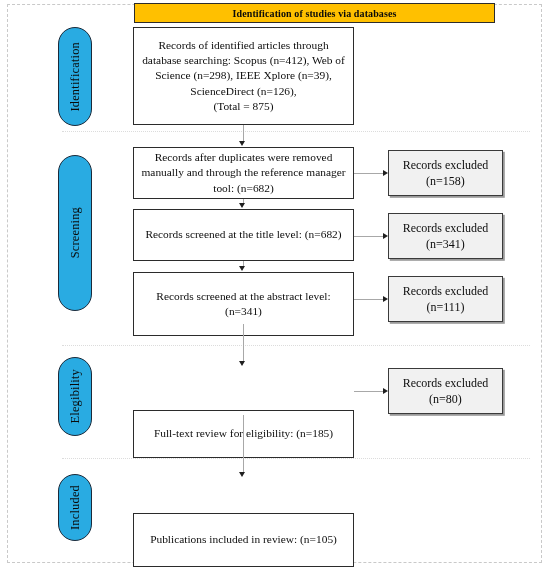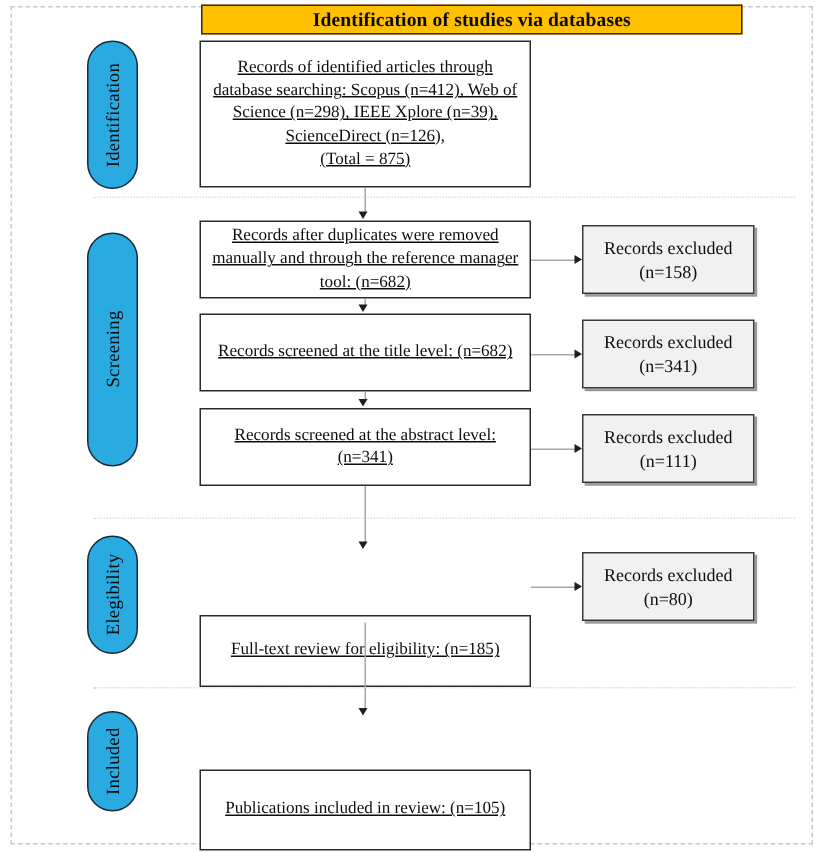--- a/index.html
+++ b/index.html
@@ -20,21 +20,21 @@
   .stage-sep{
     position:absolute;left:62px;width:468px;height:0;
     border-top:1.5px dotted #dcdcdc;
   }
 
   
   #header-banner{
     position:absolute;left:134px;top:3px;width:361px;height:20px;
     background:#FFC000;border:1.3px solid #2c2c2c;box-sizing:border-box;
     display:flex;align-items:center;justify-content:center;
-    font-weight:bold;font-size:13px;letter-spacing:.1px;color:#0a0a0a;
+    font-weight:bold;font-size:10px;letter-spacing:.1px;color:#0a0a0a;
   }
 
   
   .stage-pill{
     position:absolute;left:58px;width:34px;
     background:#29ABE2;border:1.5px solid #1b2a3a;
     border-radius:17px;box-sizing:border-box;
     display:flex;align-items:center;justify-content:center;
   }
   .stage-pill span{
@@ -44,26 +44,26 @@
   #pill-identification{top:27px;height:99px;}
   #pill-screening{top:155px;height:156px;}
   #pill-eligibility{top:357px;height:79px;}
   #pill-included{top:474px;height:67px;}
 
   
   .main-box{
     position:absolute;left:133px;width:221px;
     background:#ffffff;border:1.6px solid #2b2b2b;box-sizing:border-box;
     display:flex;align-items:center;justify-content:center;
-    text-align:center;font-size:11.4px;line-height:1.33;padding:15px 7px;text-decoration:underline;
+    text-align:center;font-size:11.4px;line-height:1.33;padding:15px 7px;
   }
   #box-identified{top:27px;height:98px;}
   #box-duplicates{top:147px;height:52px;}
   #box-title-screen{top:209px;height:52px;}
-  #box-abstract-screen{top:272px;height:52px;}
+  #box-abstract-screen{top:272px;height:64px;}
   #box-fulltext{top:367px;height:48px;margin-top:43px;}
   #box-included{top:479px;height:54px;margin-top:34px;}
 
   
   .excl-box{
     position:absolute;left:388px;width:115px;
     background:#F1F1F1;border:1.5px solid #3a3a3a;box-sizing:border-box;
     box-shadow:1.8px 1.8px 0 #9a9a9a;
     display:flex;align-items:center;justify-content:center;
     text-align:center;font-size:12px;line-height:1.36;padding:2px 4px;

